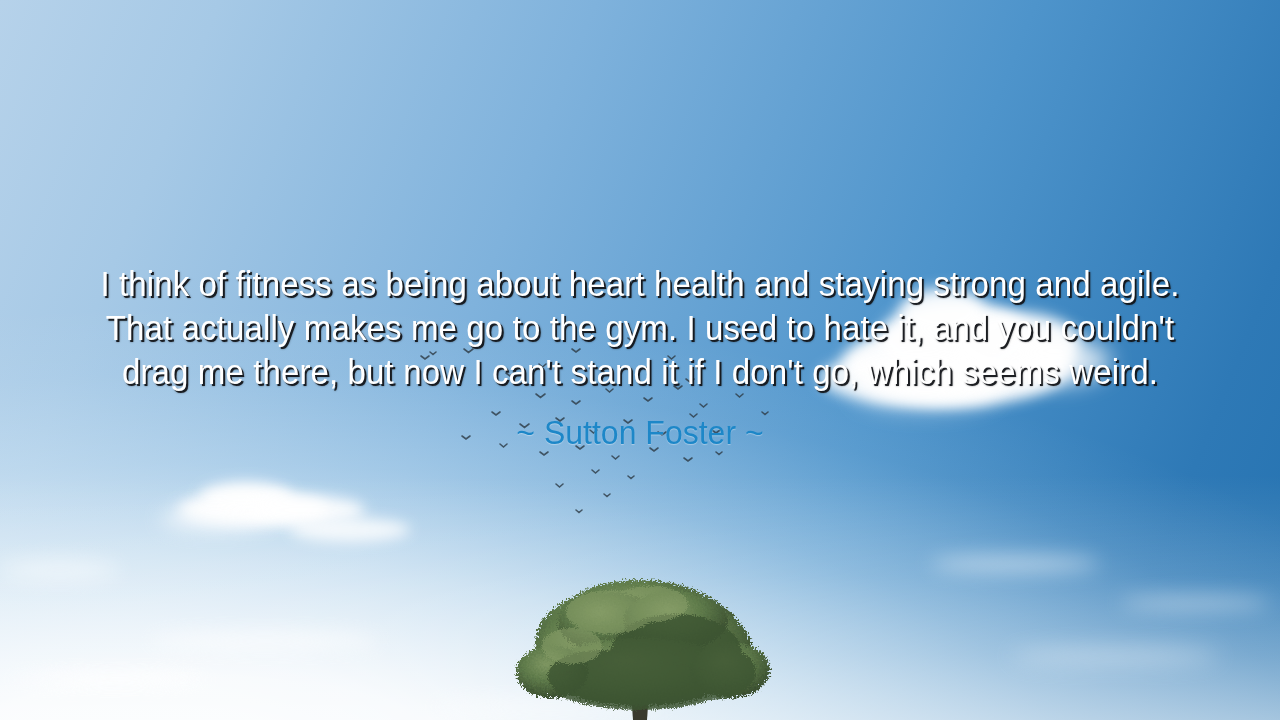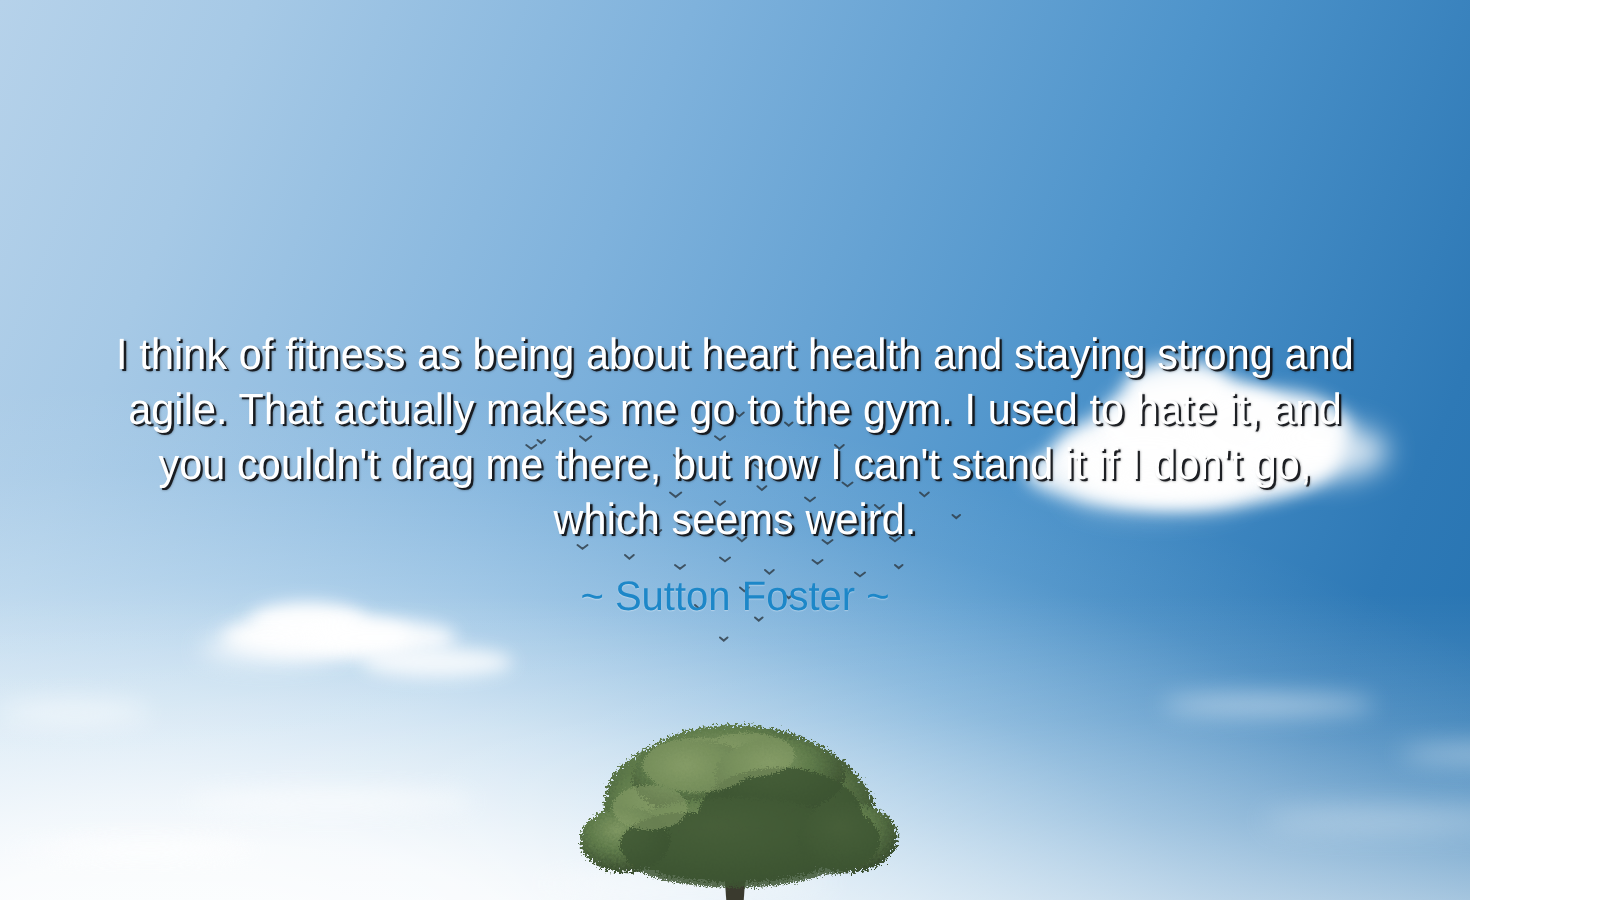--- a/index.html
+++ b/index.html
@@ -9,21 +9,21 @@
     height: 720px;
     overflow: hidden;
   }
 
   body {
     font-family: "Liberation Sans", sans-serif;
   }
 
   #quote-card {
     position: relative;
-    width: 1176px;
+    width: 1280px;
     height: 720px;
     overflow: hidden;
     background: #9fc6e4;
   }
 
   
   .sky-base {
     position: absolute;
     inset: 0;
     background: linear-gradient(112deg,

